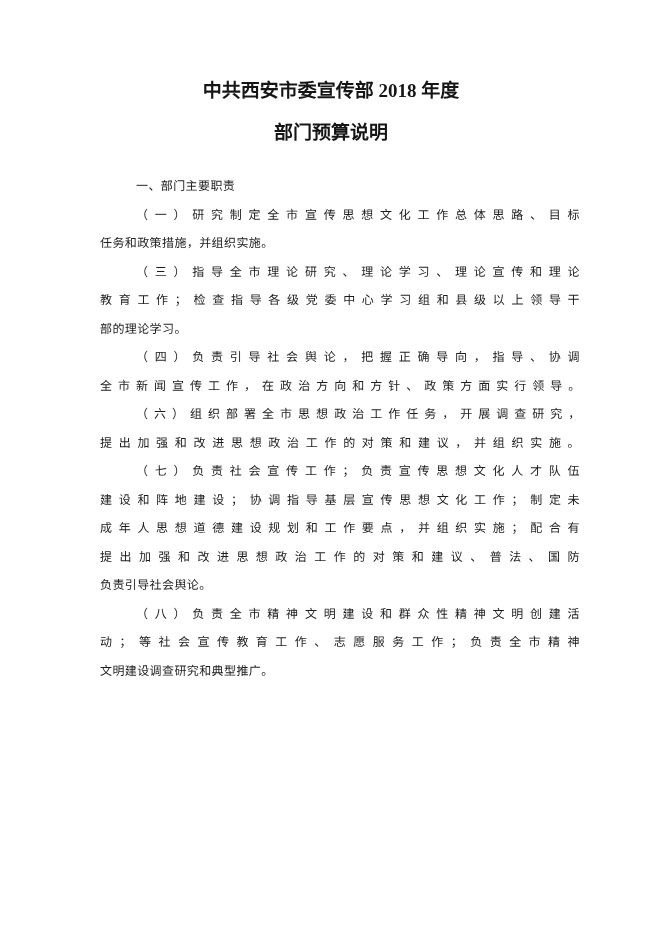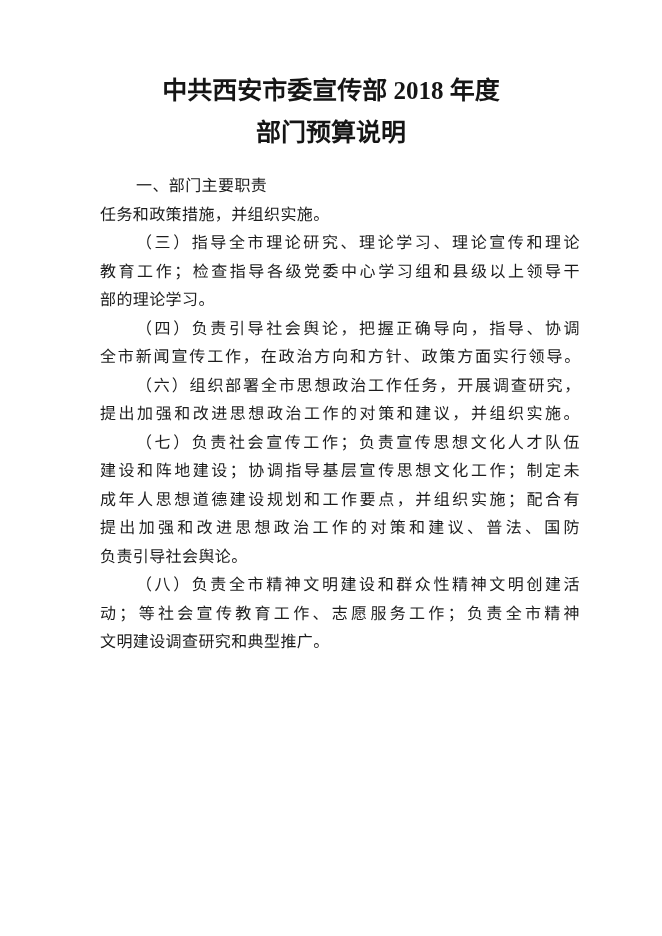--- a/index.html
+++ b/index.html
@@ -16,30 +16,30 @@
     font-family: "Liberation Serif", "DejaVu Serif", serif;
     color: #1a1a1a;
   }
   .doc-title {
     position: absolute;
     top: 70px;
     left: 0;
     width: 662px;
     text-align: center;
     font-weight: bold;
-    font-size: 25px;
+    font-size: 19px;
     line-height: 42px;
     color: #151515;
   }
   .doc-body {
     position: absolute;
     top: 172px;
     left: 100px;
     width: 480px;
-    font-size: 16px;
+    font-size: 12px;
     line-height: 28.5px;
     letter-spacing: 0.4px;
     color: #1c1c1c;
   }
   .para { margin: 0; }
   .line {
     min-height: 28.5px;
   }
   .indent {
     text-indent: 36px;
@@ -58,20 +58,21 @@
 <div class="page">
   <div class="doc-title">
     <div>中共西安市委宣传部 2018 年度</div>
     <div>部门预算说明</div>
   </div>
   <div class="doc-body">
       <div class="para">
         <div class="line indent">一、部门主要职责</div>
       </div>
       <div class="para">
+        <div class="line indent fill">（一）研究制定全市宣传思想文化工作总体思路、目标</div>
         <div class="line">任务和政策措施，并组织实施。</div>
       </div>
       <div class="para">
         <div class="line indent fill">（三）指导全市理论研究、理论学习、理论宣传和理论</div>
         <div class="line fill">教育工作；检查指导各级党委中心学习组和县级以上领导干</div>
         <div class="line">部的理论学习。</div>
       </div>
       <div class="para">
         <div class="line indent fill">（四）负责引导社会舆论，把握正确导向，指导、协调</div>
         <div class="line fill tight">全市新闻宣传工作，在政治方向和方针、政策方面实行领导。</div>

